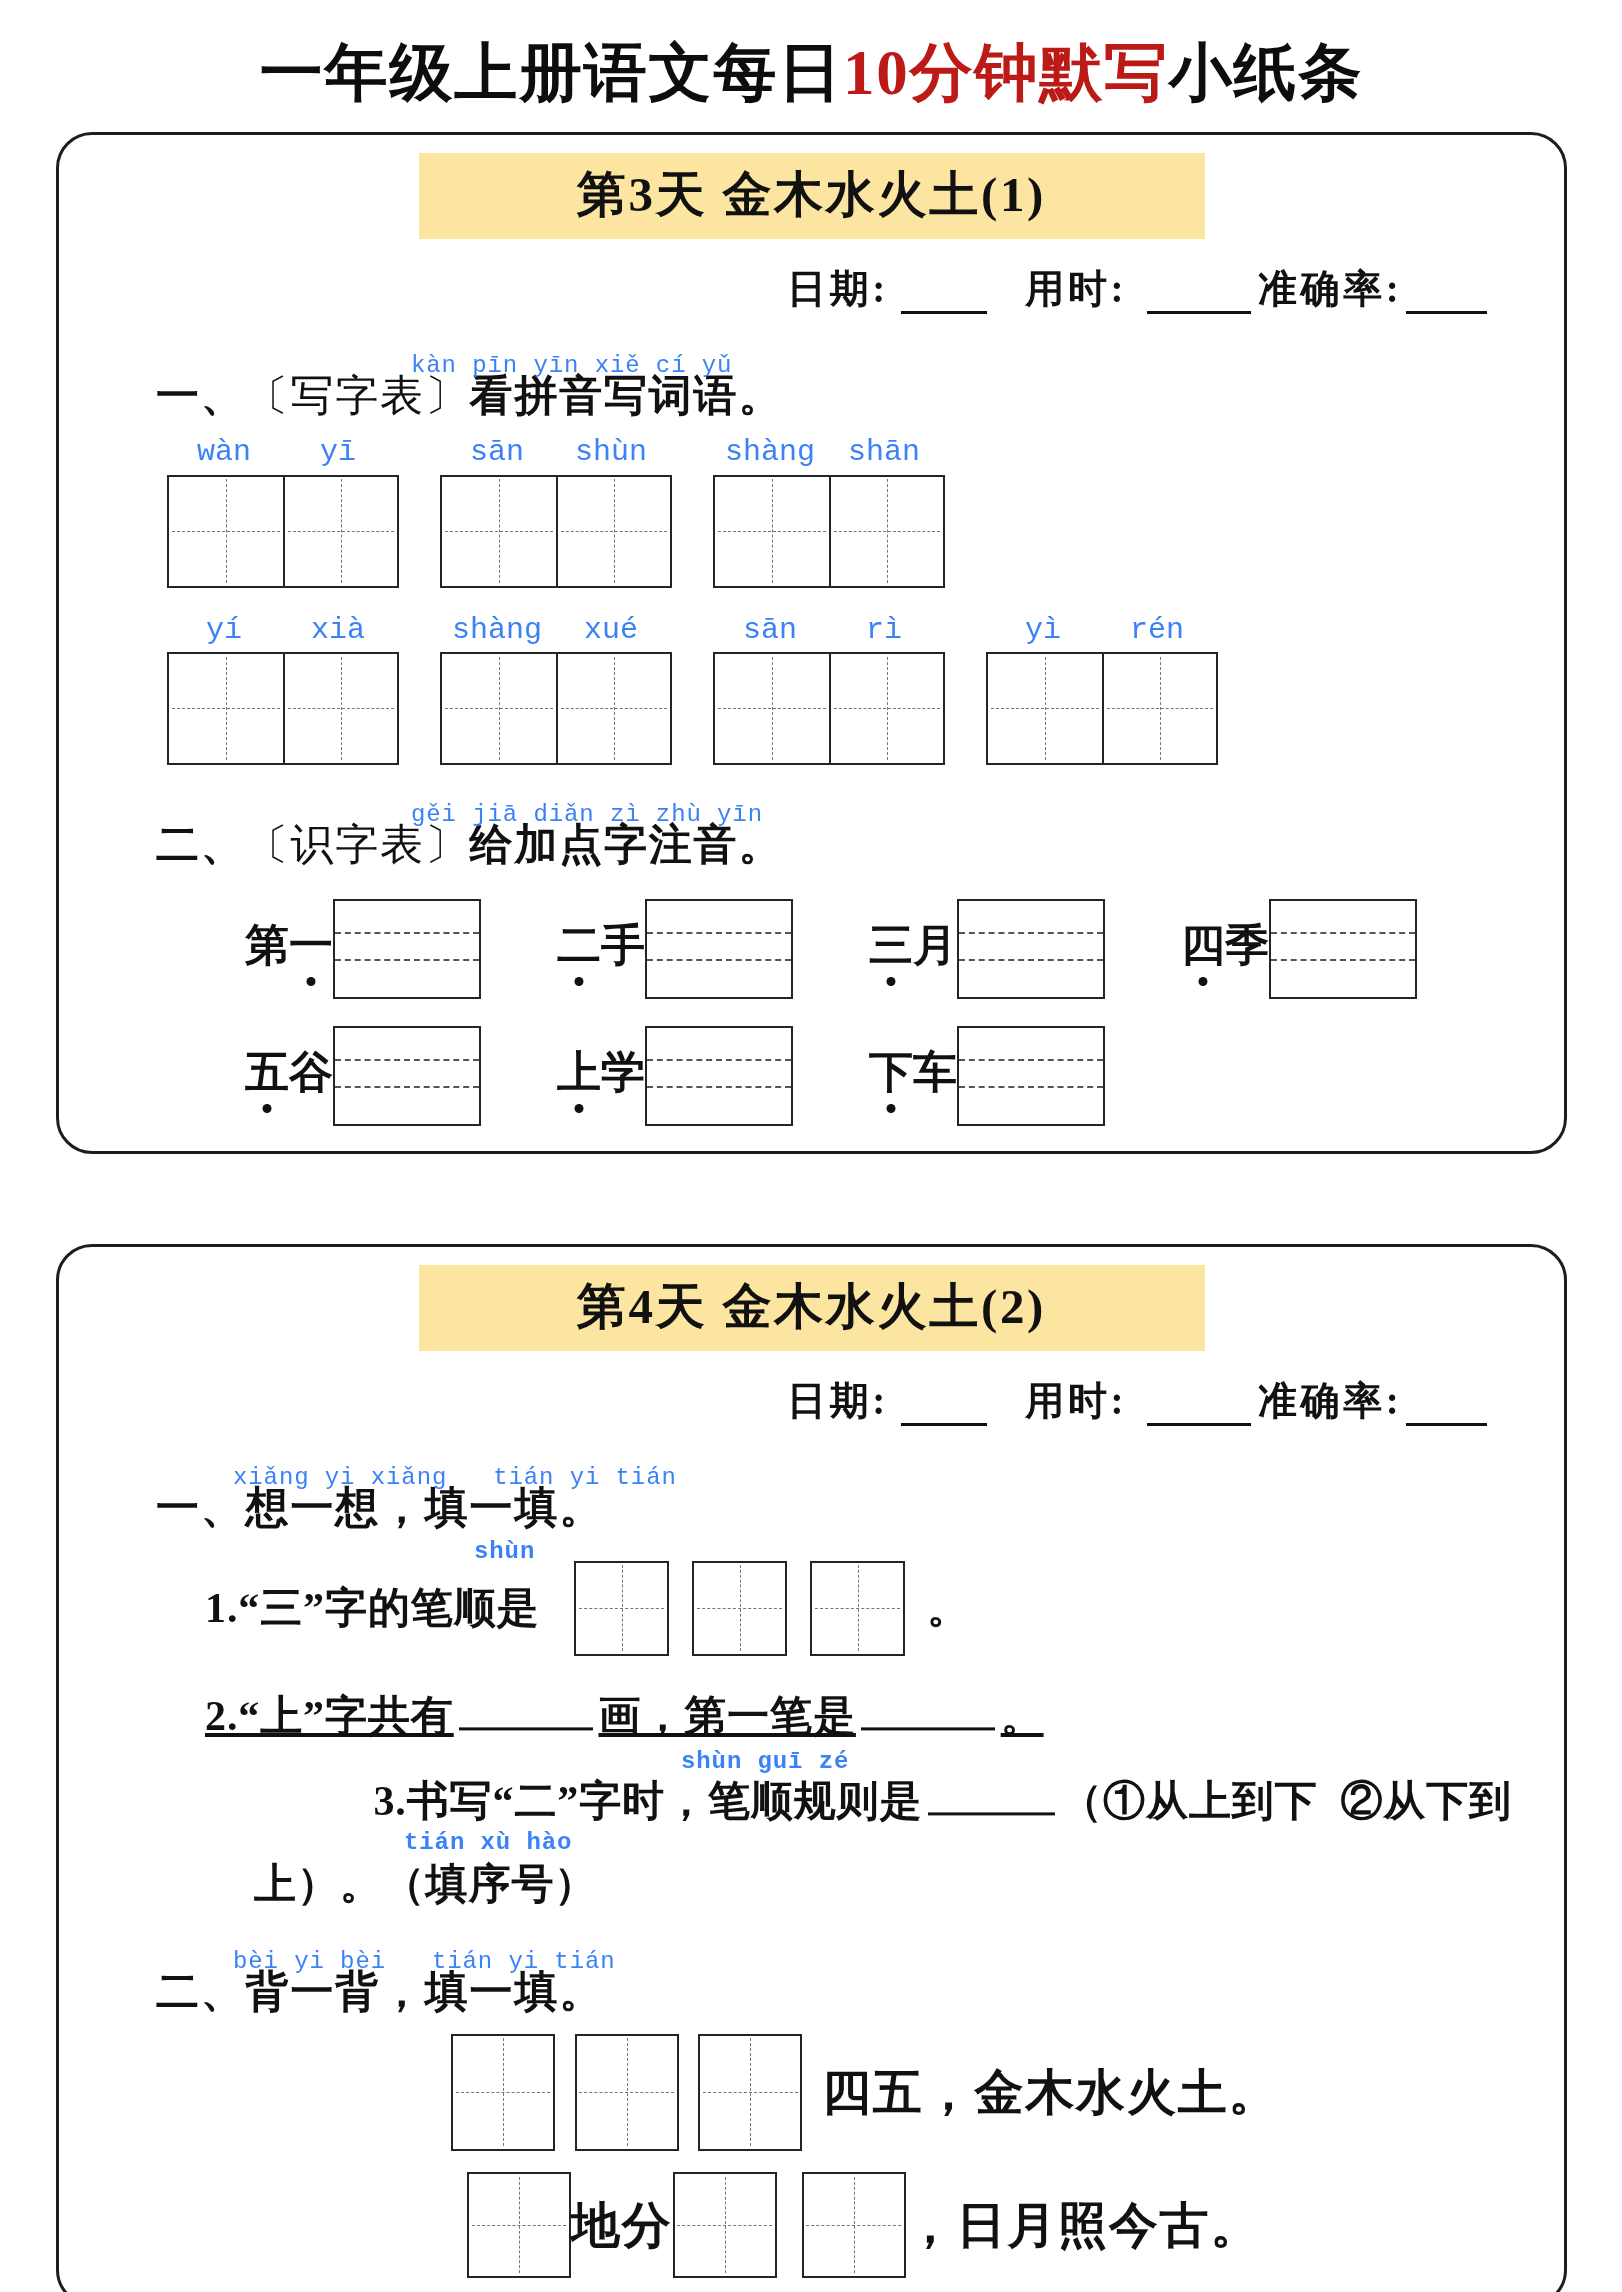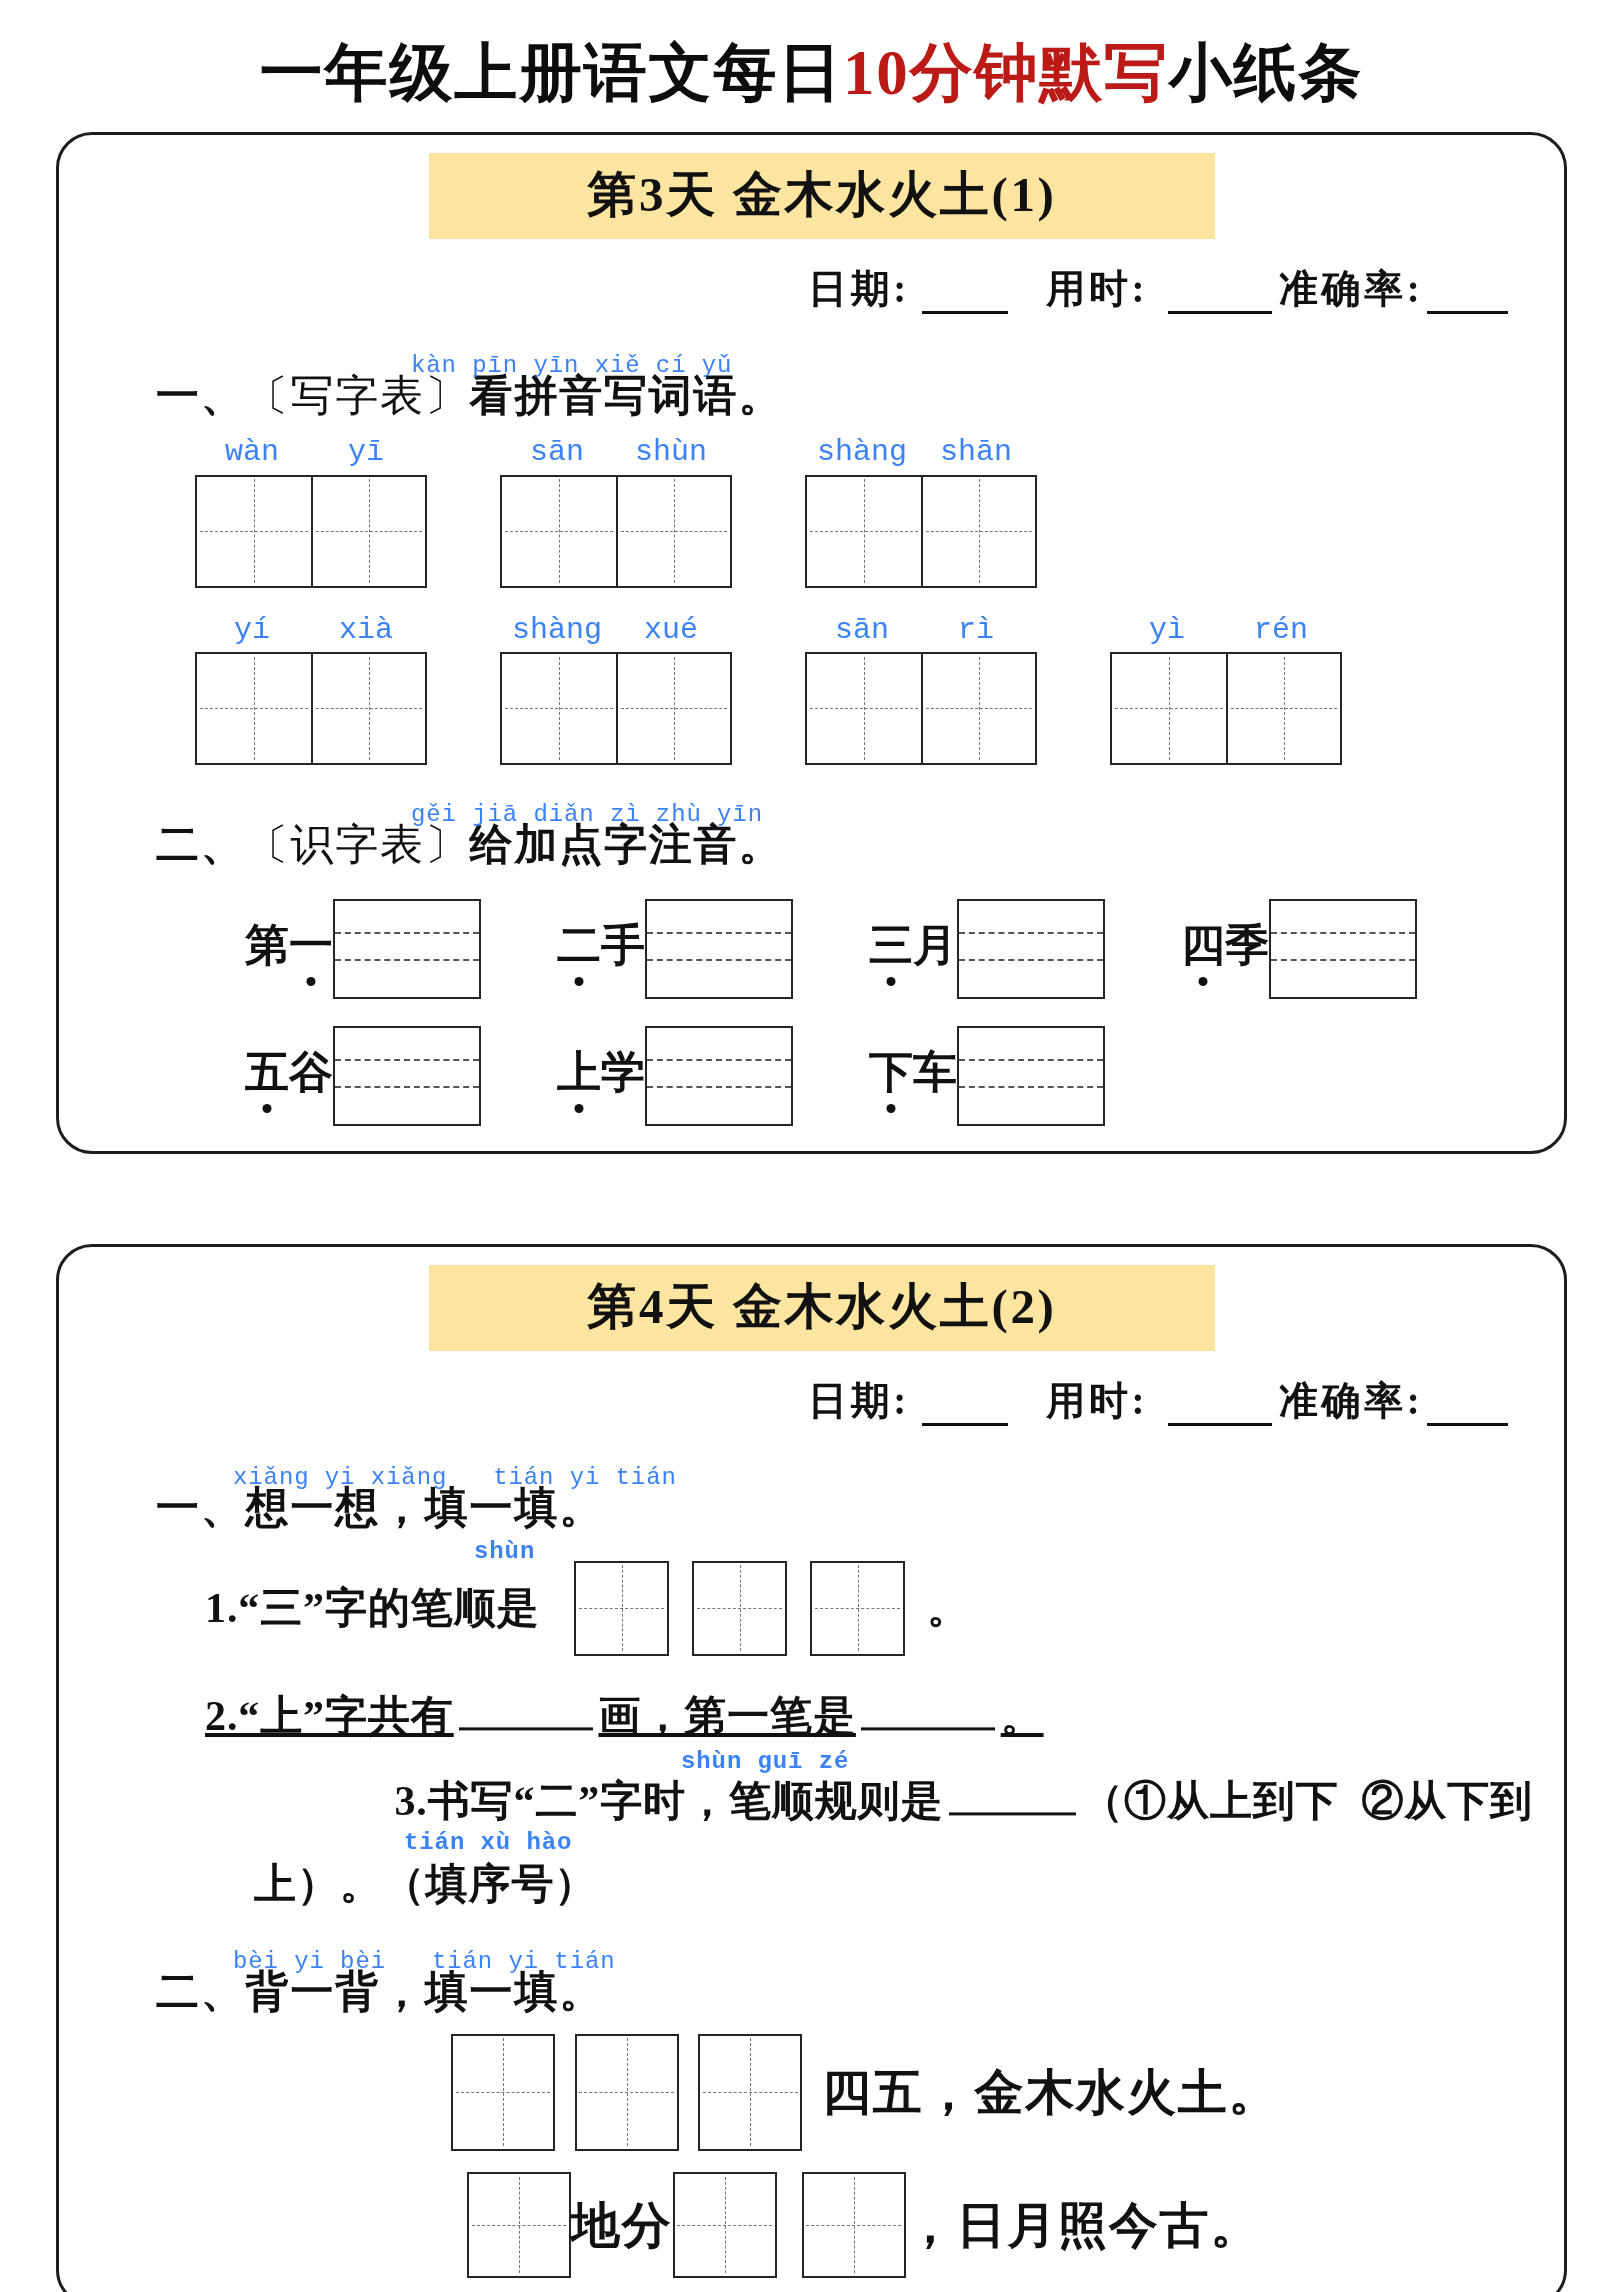--- a/index.html
+++ b/index.html
@@ -8,21 +8,21 @@
          font-family:"Liberation Sans","DejaVu Sans",sans-serif; }
 
   
   .page-title { margin-top:30px; text-align:center; font-size:63px; font-weight:900;
                 font-family:"Liberation Serif","DejaVu Serif",serif; letter-spacing:1.8px; }
   .page-title .t-black { color:#0d0d0d; }
   .page-title .t-red { color:#bb1a17; }
 
   
   .card { margin:16px 56px 0 56px; border:3.6px solid #1d1d1d; border-radius:36px;
-          padding:18px 31px 25px 52px; background:#fff; }
+          padding:18px 52px 25px 52px; background:#fff; }
   .card.day4 { margin-top:90px; }
 
   .banner { width:786px; margin:0 auto; background:#fbe5a1; text-align:center;
             padding:9px 0 10.7px 0; font-size:49px; font-weight:900;
             font-family:"Liberation Serif","DejaVu Serif",serif; letter-spacing:2.7px; }
 
   .meta-row { display:flex; justify-content:flex-end; align-items:flex-end;
               margin-top:23px; padding-right:25px; font-size:39px;
               font-family:"Liberation Serif","DejaVu Serif",serif; font-weight:700; }
   .meta-row .lbl { letter-spacing:3.6px; }
@@ -50,21 +50,21 @@
                        border-left:1.8px dashed #767676; }
   .tian-cell::after  { content:""; position:absolute; left:2.7px; right:2.7px; top:50%;
                        border-top:1.8px dashed #767676; }
   .cell-lg { width:114px; height:109px; }
   .tian-single { display:inline-flex; border:2.7px solid #242424; }
   .cell-md { width:91px; height:91px; }
   .cell-xl { width:100px; height:113px; }
   .cell-xm { width:100px; height:102px; }
 
   
-  .word-row { display:flex; margin-left:84px; column-gap:73px; margin-top:12.5px; }
+  .word-row { display:flex; margin-left:56px; column-gap:41px; margin-top:12.5px; }
   .word-row.second { margin-top:25px; }
   .pw-item { display:flex; flex-direction:column; }
   .pw-pinyin { display:flex; font-size:30px; margin-bottom:5.4px; }
   .pw-pinyin span { width:114px; text-align:center; }
 
   
   .ann-row { display:flex; margin-left:134px; column-gap:76px; margin-top:27px; }
   .ann-item { display:flex; align-items:flex-start; }
   .ann-word { margin-top:23px; font-size:44px; font-weight:700;
               font-family:"Liberation Serif","DejaVu Serif",serif; display:flex; }

